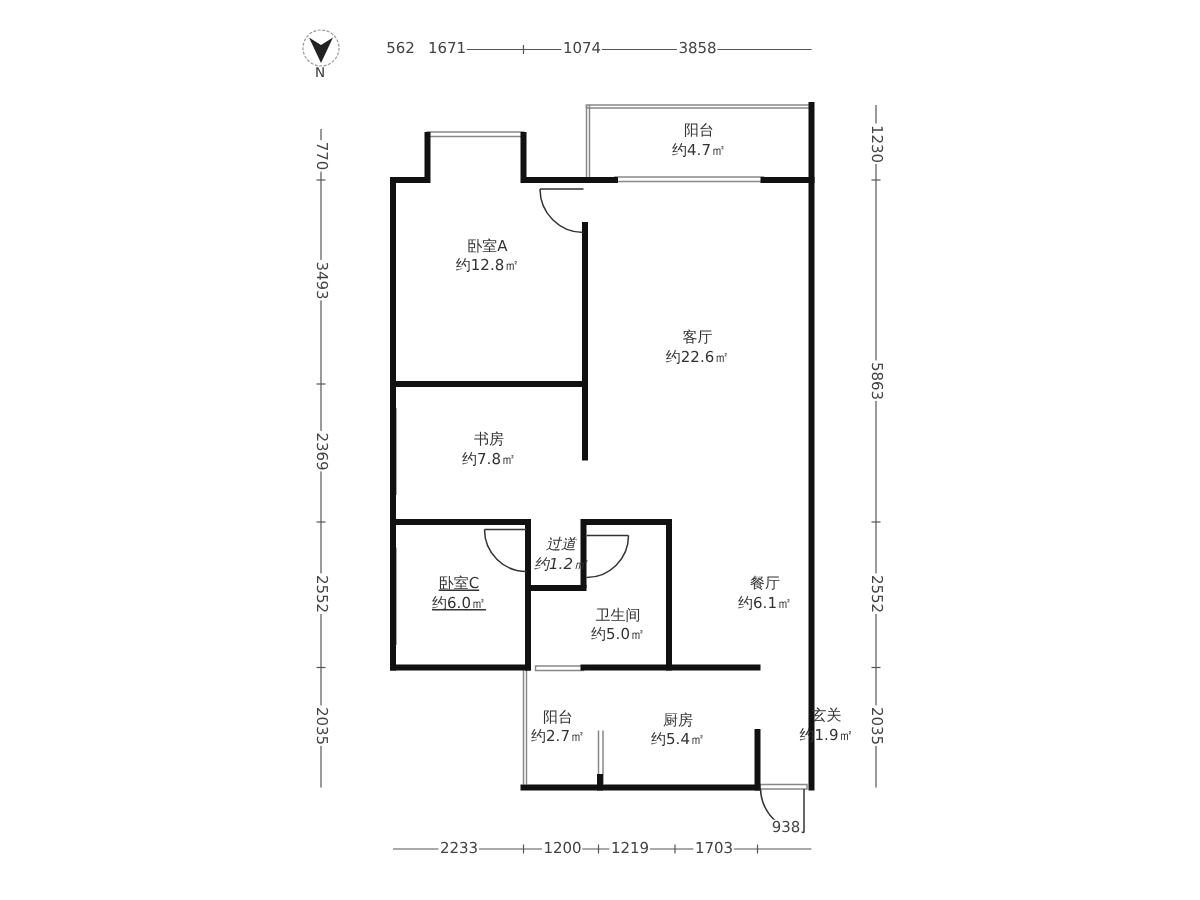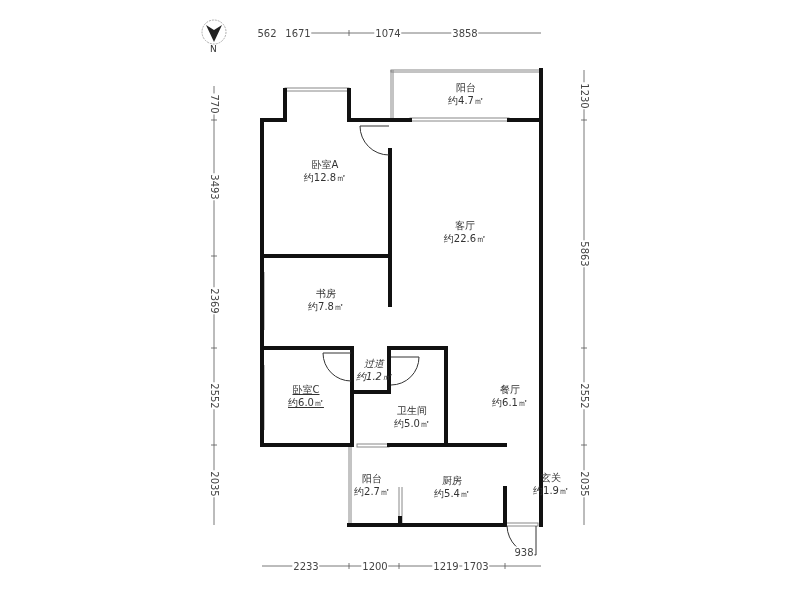--- a/index.html
+++ b/index.html
@@ -155,21 +155,21 @@
       <div>约1.9㎡</div>
     </div>
   </div>
 <div id="dims">
     <div class="dim h" style="left: 254px; top: 33px; margin-left: 13px;">562</div>
     <div class="dim h" style="left: 298px; top: 33px;">1671</div>
     <div class="dim h" style="left: 388px; top: 33px;">1074</div>
     <div class="dim h" style="left: 465px; top: 33px;">3858</div>
     <div class="dim h" style="left: 306px; top: 566px;">2233</div>
     <div class="dim h" style="left: 375px; top: 566px;">1200</div>
-    <div class="dim h" style="left: 420px; top: 566px; margin-left: 26px;">1219</div>
+    <div class="dim h" style="left: 420px; top: 566px;">1219</div>
     <div class="dim h" style="left: 476px; top: 566px;">1703</div>
     <div class="dim h" style="left: 524px; top: 552px;">938</div>
     <div class="dim v" style="left: 214px; top: 104px;">770</div>
     <div class="dim v" style="left: 214px; top: 187px;">3493</div>
     <div class="dim v" style="left: 214px; top: 301px;">2369</div>
     <div class="dim v" style="left: 214px; top: 396px;">2552</div>
     <div class="dim v" style="left: 214px; top: 484px;">2035</div>
     <div class="dim v" style="left: 584px; top: 96px;">1230</div>
     <div class="dim v" style="left: 584px; top: 254px;">5863</div>
     <div class="dim v" style="left: 584px; top: 396px;">2552</div>

